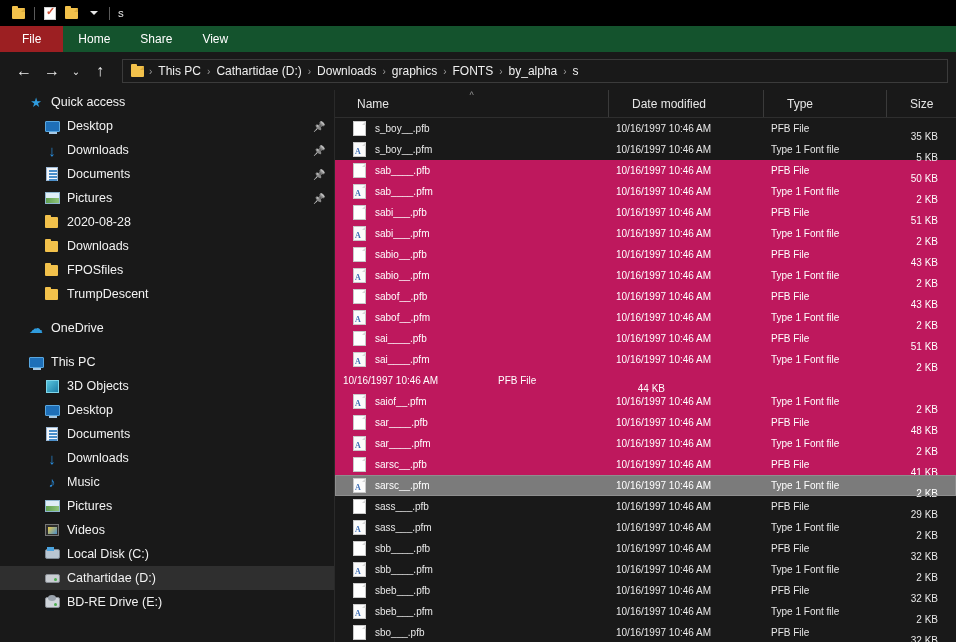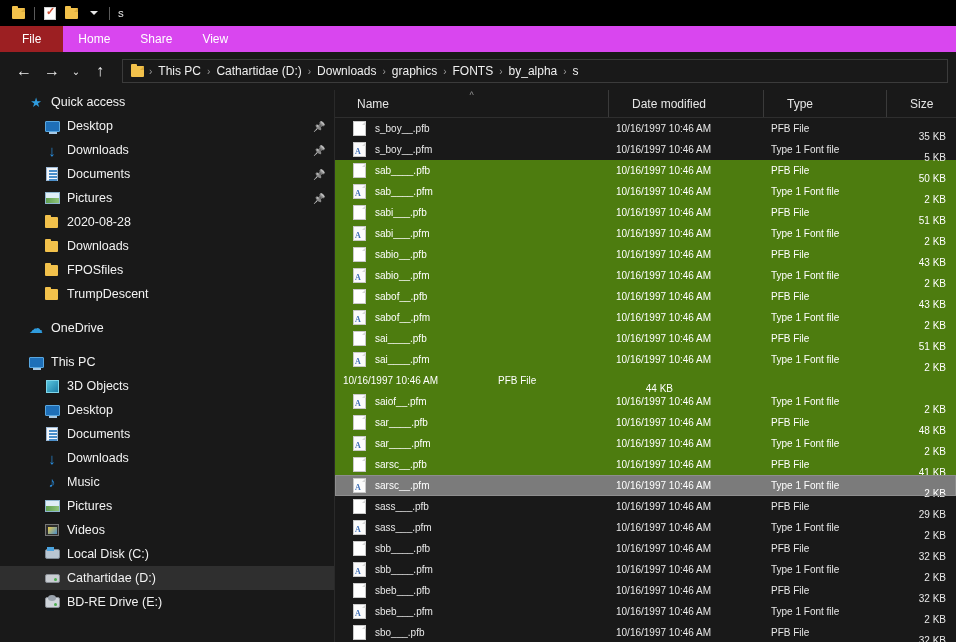--- a/index.html
+++ b/index.html
@@ -44,21 +44,21 @@
   .prop-ico::after{
     content:"✓"; position:absolute; left:1px; top:-3px; font-size:11px; color:#d1543a; font-weight:bold;
   }
   .caret-dn {
     width:0;height:0;border-left:4px solid transparent;border-right:4px solid transparent;
     border-top:4px solid #e6e6e6;
   }
 
   
   .ribbon {
-    height:26px; background:#d946ef; display:flex; align-items:flex-start; flex:0 0 26px;
+    height:26px; background:#14532d; display:flex; align-items:flex-start; flex:0 0 26px;
   }
   .tab {
     display:flex; align-items:center; justify-content:center;
     font-size:12px; color:#ffffff; padding:0 15px; height:26px; cursor:default;
   }
   .tab.file { background:#9c1f22; font-weight:400; padding:0 22px; }
 
   
   .addrbar {
     height:38px; background:#191919; display:flex; align-items:center; flex:0 0 38px;
@@ -151,26 +151,26 @@
   .c-name { width:273px; flex:0 0 273px; }
   .c-date { width:155px; flex:0 0 155px; }
   .c-type { width:123px; flex:0 0 123px; }
   .c-size { width:70px; flex:0 0 70px; }
 
   .rows { flex:1; overflow:hidden; }
   .row {
     height:21px; display:flex; align-items:center; font-size:10px; color:#e8e8e8;
     cursor:default; white-space:nowrap;
   }
-  .row.sel { background:#4d7c0f; color:#ffffff; }
+  .row.sel { background:#be185d; color:#ffffff; }
   .row.focus { background:#7b7b7b; outline:1px solid #8e8e8e; outline-offset:-1px; }
   .cell-name { width:273px; flex:0 0 273px; display:flex; align-items:center; padding-left:18px; overflow:hidden; }
   .cell-date { width:155px; flex:0 0 155px; padding-left:8px; }
   .cell-type { width:123px; flex:0 0 123px; padding-left:8px; }
-  .cell-size { width:70px; flex:0 0 70px; padding-right:10px; text-align:right;margin-top:16px; }
+  .cell-size { width:70px; flex:0 0 70px; padding-right:18px; text-align:right;margin-top:16px; }
 
   .fico { width:13px; height:15px; flex:0 0 13px; margin-right:9px; position:relative; }
   .fico .pg {
     position:absolute; inset:0; background:#ffffff; border:1px solid #c9c9c9;
   }
   .fico .pg::after{
     content:""; position:absolute; right:-1px; top:-1px; width:0;height:0;
     border-style:solid; border-width:0 0 4px 4px;
     border-color:transparent transparent #d7d7d7 transparent;
   }

